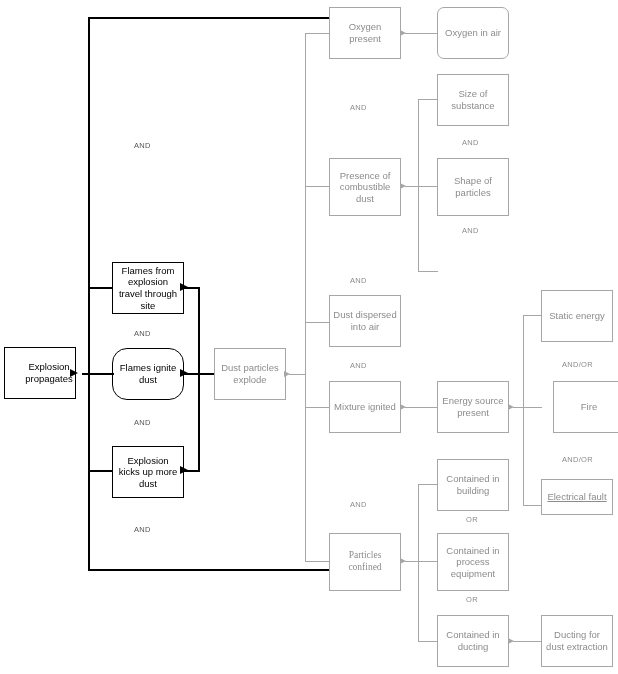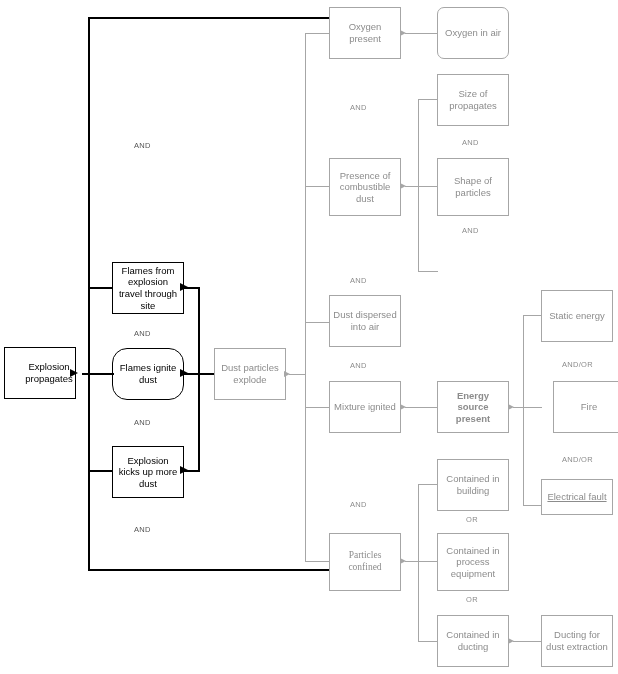--- a/index.html
+++ b/index.html
@@ -107,37 +107,37 @@
   <div class="gate" style="left:350px;top:361px;">AND</div>
   <div class="gate" style="left:350px;top:500px;">AND</div>
 
   <div class="node grey" style="left:437px;top:7px;width:72px;height:52px;border-radius:7px;">
     <span class="lbl">Oxygen in air</span>
   </div>
   <div class="ln h" style="left:405px;top:33px;width:33px;"></div>
   <div class="arw" style="left:400px;top:29.5px;transform:rotate(180deg);"></div>
 
   <div class="node grey" style="left:437px;top:74px;width:72px;height:52px;">
-    <span class="lbl">Size of propagates</span>
+    <span class="lbl">Size of substance</span>
   </div>
   <div class="node grey" style="left:437px;top:158px;width:72px;height:58px;">
     <span class="lbl">Shape of particles</span>
   </div>
 
   <div class="ln v" style="left:418px;top:99px;height:172px;"></div>
   <div class="ln h" style="left:418px;top:99px;width:20px;"></div>
   <div class="ln h" style="left:418px;top:186px;width:20px;"></div>
   <div class="ln h" style="left:418px;top:271px;width:20px;"></div>
   <div class="ln h" style="left:405px;top:186px;width:14px;"></div>
   <div class="arw" style="left:400px;top:182.5px;transform:rotate(180deg);"></div>
 
   <div class="gate" style="left:462px;top:138px;">AND</div>
   <div class="gate" style="left:462px;top:226px;">AND</div>
 
-  <div class="node grey" style="left:437px;top:381px;width:72px;height:52px;font-weight:bold;">
+  <div class="node grey" style="left:437px;top:381px;width:72px;height:52px;">
     <span class="lbl">Energy source present</span>
   </div>
   <div class="ln h" style="left:405px;top:407px;width:33px;"></div>
   <div class="arw" style="left:400px;top:403.5px;transform:rotate(180deg);"></div>
 
   <div class="node grey" style="left:541px;top:290px;width:72px;height:52px;">
     <span class="lbl">Static energy</span>
   </div>
   <div class="node grey" style="left:541px;top:381px;width:72px;height:52px;margin-left:12px;">
     <span class="lbl">Fire</span>

